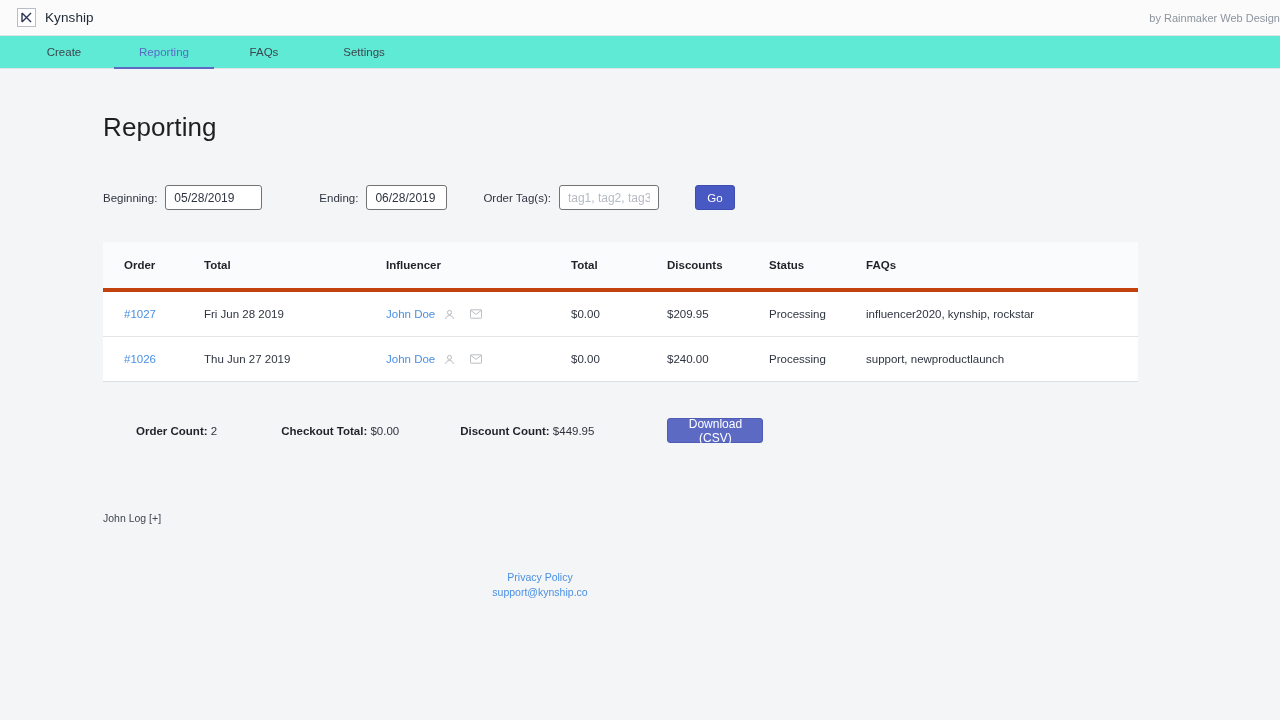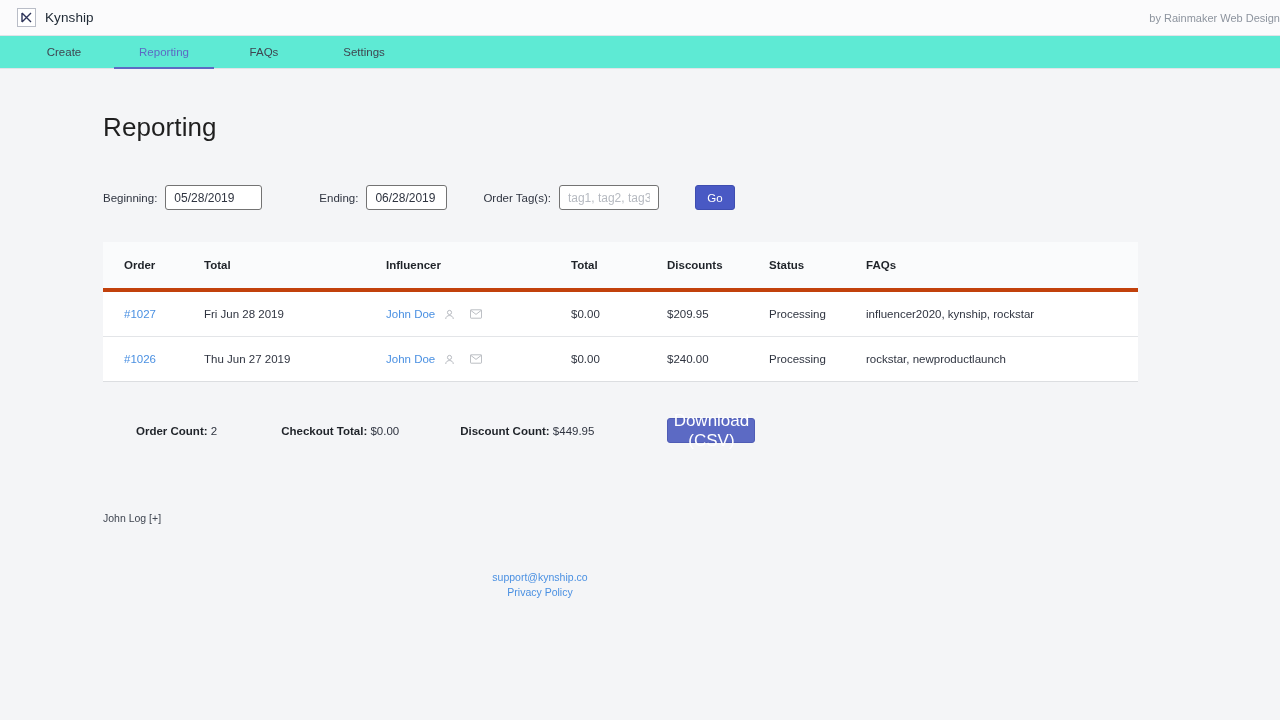--- a/index.html
+++ b/index.html
@@ -136,23 +136,23 @@
   }
 
   
   .totals-wrap { margin-top: 36px; margin-left: 33px; }
   .totals-title { font-size: 15px; color: #1f1f1f; font-weight: 400; }
   .totals-row { display: flex; align-items: center; margin-top: 19px; }
   .total-item { font-size: 11.5px; color: #2f3440; }
   .total-item b { font-weight: bold; color: #1f2329; }
   .gap1 { width: 64px; } .gap2 { width: 61px; } .gap3 { width: 73px; }
   .csv-btn {
-    width: 88px; height: 25px;
+    width: 96px; height: 25px;
     background: #5c6ac4; border: 1px solid #4f5cb5; border-radius: 3px;
-    color: #fff; font-size: 17px; cursor: pointer;
+    color: #fff; font-size: 12px; cursor: pointer;
     font-family: "Liberation Sans", sans-serif;
     display: flex; align-items: center; justify-content: center;
   }
 
   
   .show-log {
     margin-top: 69px; font-size: 10.5px; color: #3f4550; cursor: pointer;
     display: inline-block;
   }
   .footer {
@@ -262,21 +262,21 @@
                 <svg width="12" height="12" viewBox="0 0 18 14" aria-hidden="true">
                   <rect x="0.7" y="0.7" width="16.6" height="12.6" rx="1" fill="none" stroke="currentColor" stroke-width="1.2"></rect>
                   <path d="M1 1.4 L9 7.6 L17 1.4" fill="none" stroke="currentColor" stroke-width="1.2"></path>
                 </svg>
               </span>
             </span>
           </td>
           <td class="c-total">$0.00</td>
           <td class="c-disc">$240.00</td>
           <td class="c-stat">Processing</td>
-          <td class="c-tags">rockstar, newproductlaunch</td>
+          <td class="c-tags">support, newproductlaunch</td>
         </tr>
       </tbody>
     </table>
   </div>
 
   
   <div class="totals-wrap">
     <div class="totals-row">
       <span class="total-item">
         <b>Order Count:</b>
@@ -295,17 +295,17 @@
       <span class="gap3"></span>
       <button class="csv-btn">Download (CSV)</button>
     </div>
   </div>
 
   
   <div class="show-log">John Log [+]</div>
 
   
   <div class="footer">
+    <a>Privacy Policy</a>
     <a>support@kynship.co</a>
-    <a>Privacy Policy</a>
   </div>
 
 </div>
 
 </body></html>

